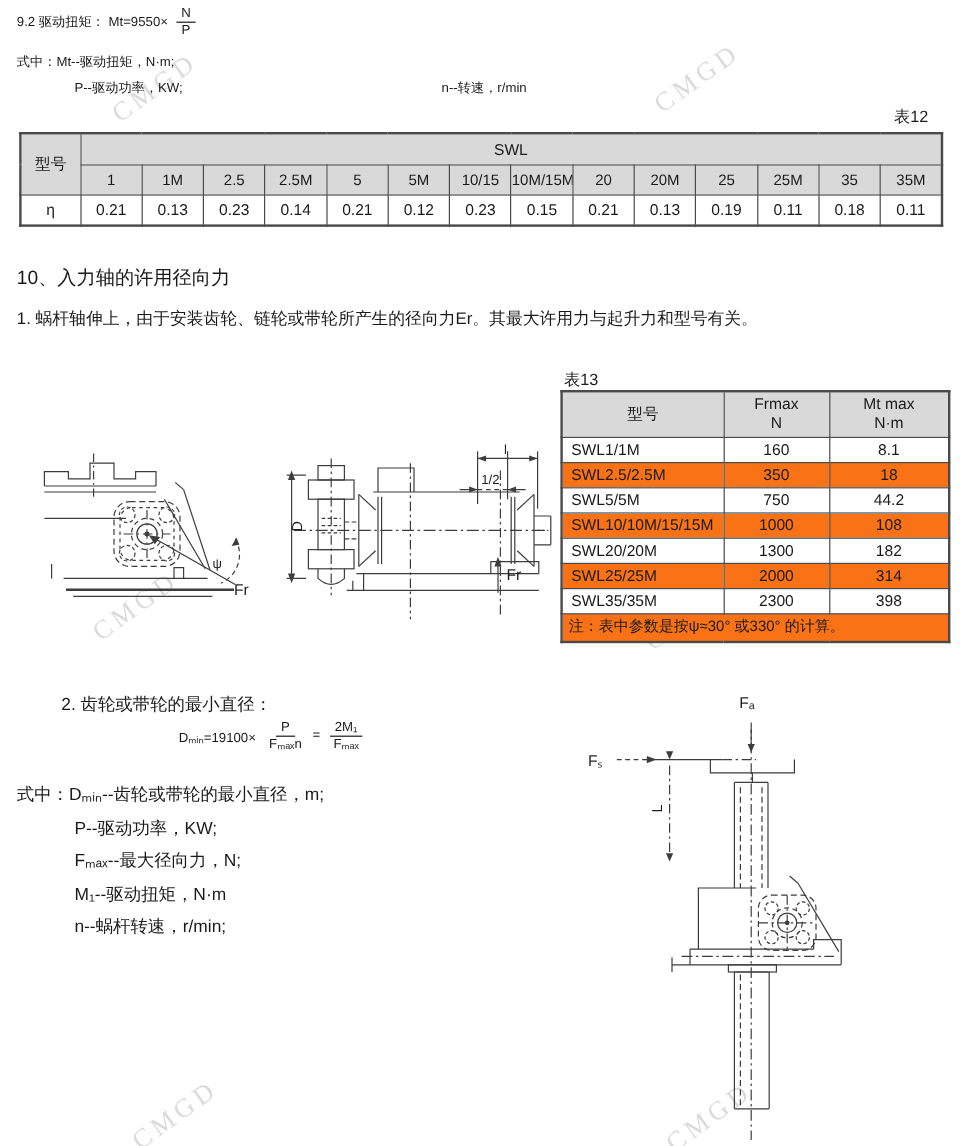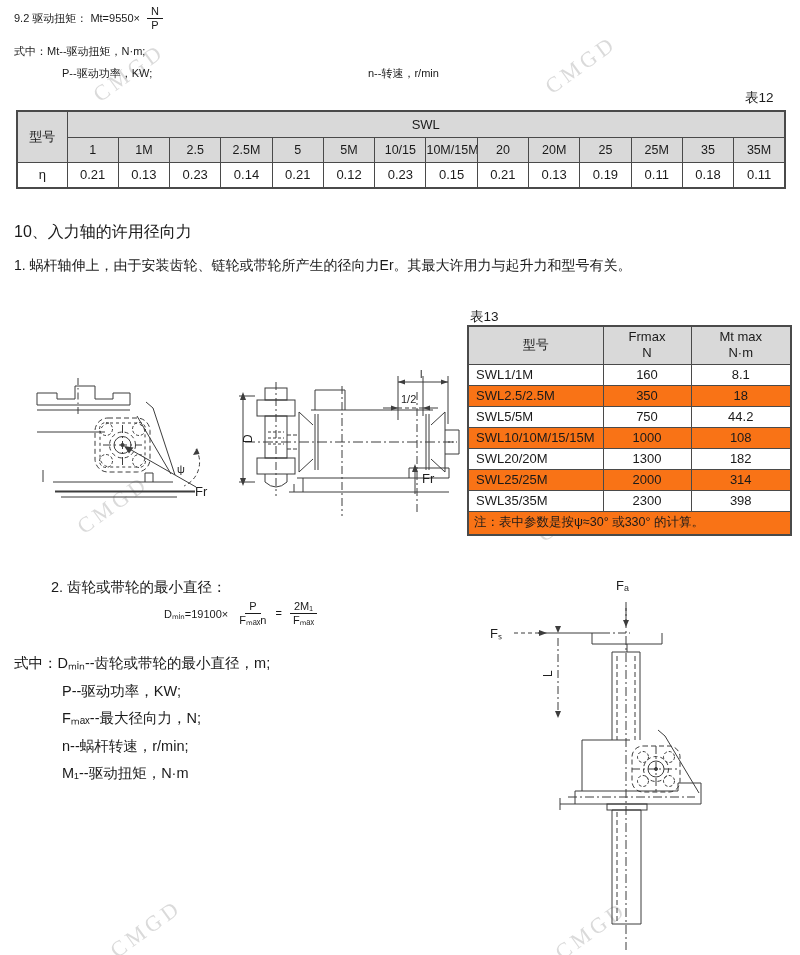--- a/index.html
+++ b/index.html
@@ -322,33 +322,33 @@
       <line x1="132" y1="238" x2="161" y2="238"></line>
       <line x1="132" y1="352" x2="161" y2="352"></line>
       <line x1="137" y1="240" x2="137" y2="350" stroke-dasharray="5 3"></line>
     </g>
     <text x="136" y="18" font-size="13">Fₐ</text>
     <text x="10" y="66" font-size="13">Fₛ</text>
     <text x="68" y="109" font-size="12" transform="rotate(-90 68 105)">L</text>
   </svg>
 
   <div class="abs" style="left:14px;top:578px;font-size:14.5px;margin-left:37px;">2. 齿轮或带轮的最小直径：</div>
-  <div class="abs t15 formula-row" style="left:164px;top:600px;">
+  <div class="abs t15 formula-row" style="left:149px;top:600px;">
     <span>Dₘᵢₙ=19100×</span>
       <span class="frac">
         <span class="num">P</span>
         <span class="den">Fₘₐₓn</span>
       </span>
       <span>=</span>
       <span class="frac">
         <span class="num">2M₁</span>
         <span class="den">Fₘₐₓ</span>
       </span>
   </div>
   <div class="abs wlist" style="left:14px;top:650px;">
     <div>式中：Dₘᵢₙ--齿轮或带轮的最小直径，m;</div>
     <div class="ind">P--驱动功率，KW;</div>
     <div class="ind">Fₘₐₓ--最大径向力，N;</div>
+    <div class="ind">M₁--驱动扭矩，N·m</div>
     <div class="ind">n--蜗杆转速，r/min;</div>
-    <div class="ind">M₁--驱动扭矩，N·m</div>
   </div>
 
 </div>
 
 </body></html>

